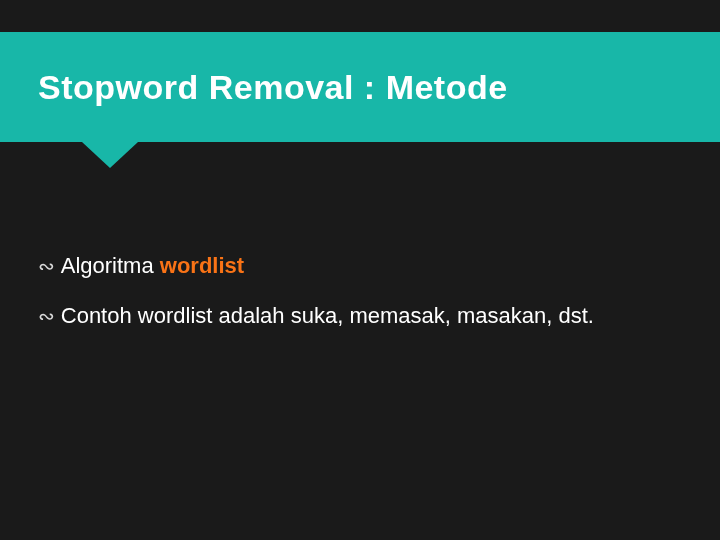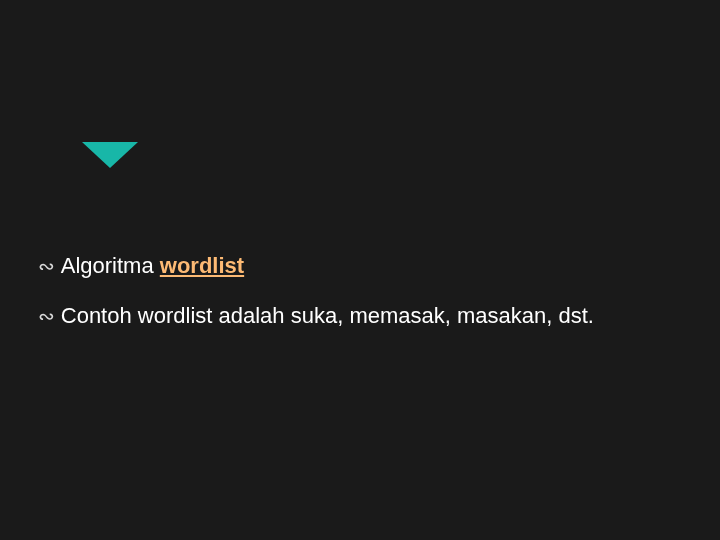--- a/index.html
+++ b/index.html
@@ -58,29 +58,31 @@
   .bullet-icon {
     color: #d9d9d9;
     font-size: 20px;
     margin-right: 6px;
     margin-top: 2px;
     flex-shrink: 0;
     font-weight: 400;
   }
   .bullet-text { flex: 1; }
   .hl {
-    color: #fdba74;
+    color: #f97316;
     font-weight: 700;
-    text-decoration: underline;
   }
 </style>
 </head>
 <body>
 
 <div class="slide">
+  <div class="header-band">
+    <h1 class="title">Stopword Removal : Metode</h1>
+  </div>
   <div class="notch"></div>
 
   <div class="content">
 
     <div class="bullet-row">
       <span class="bullet-icon">∾</span>
       <span class="bullet-text">
         <span>Algoritma </span><span class="hl">wordlist</span><span></span>
       </span>
     </div>

